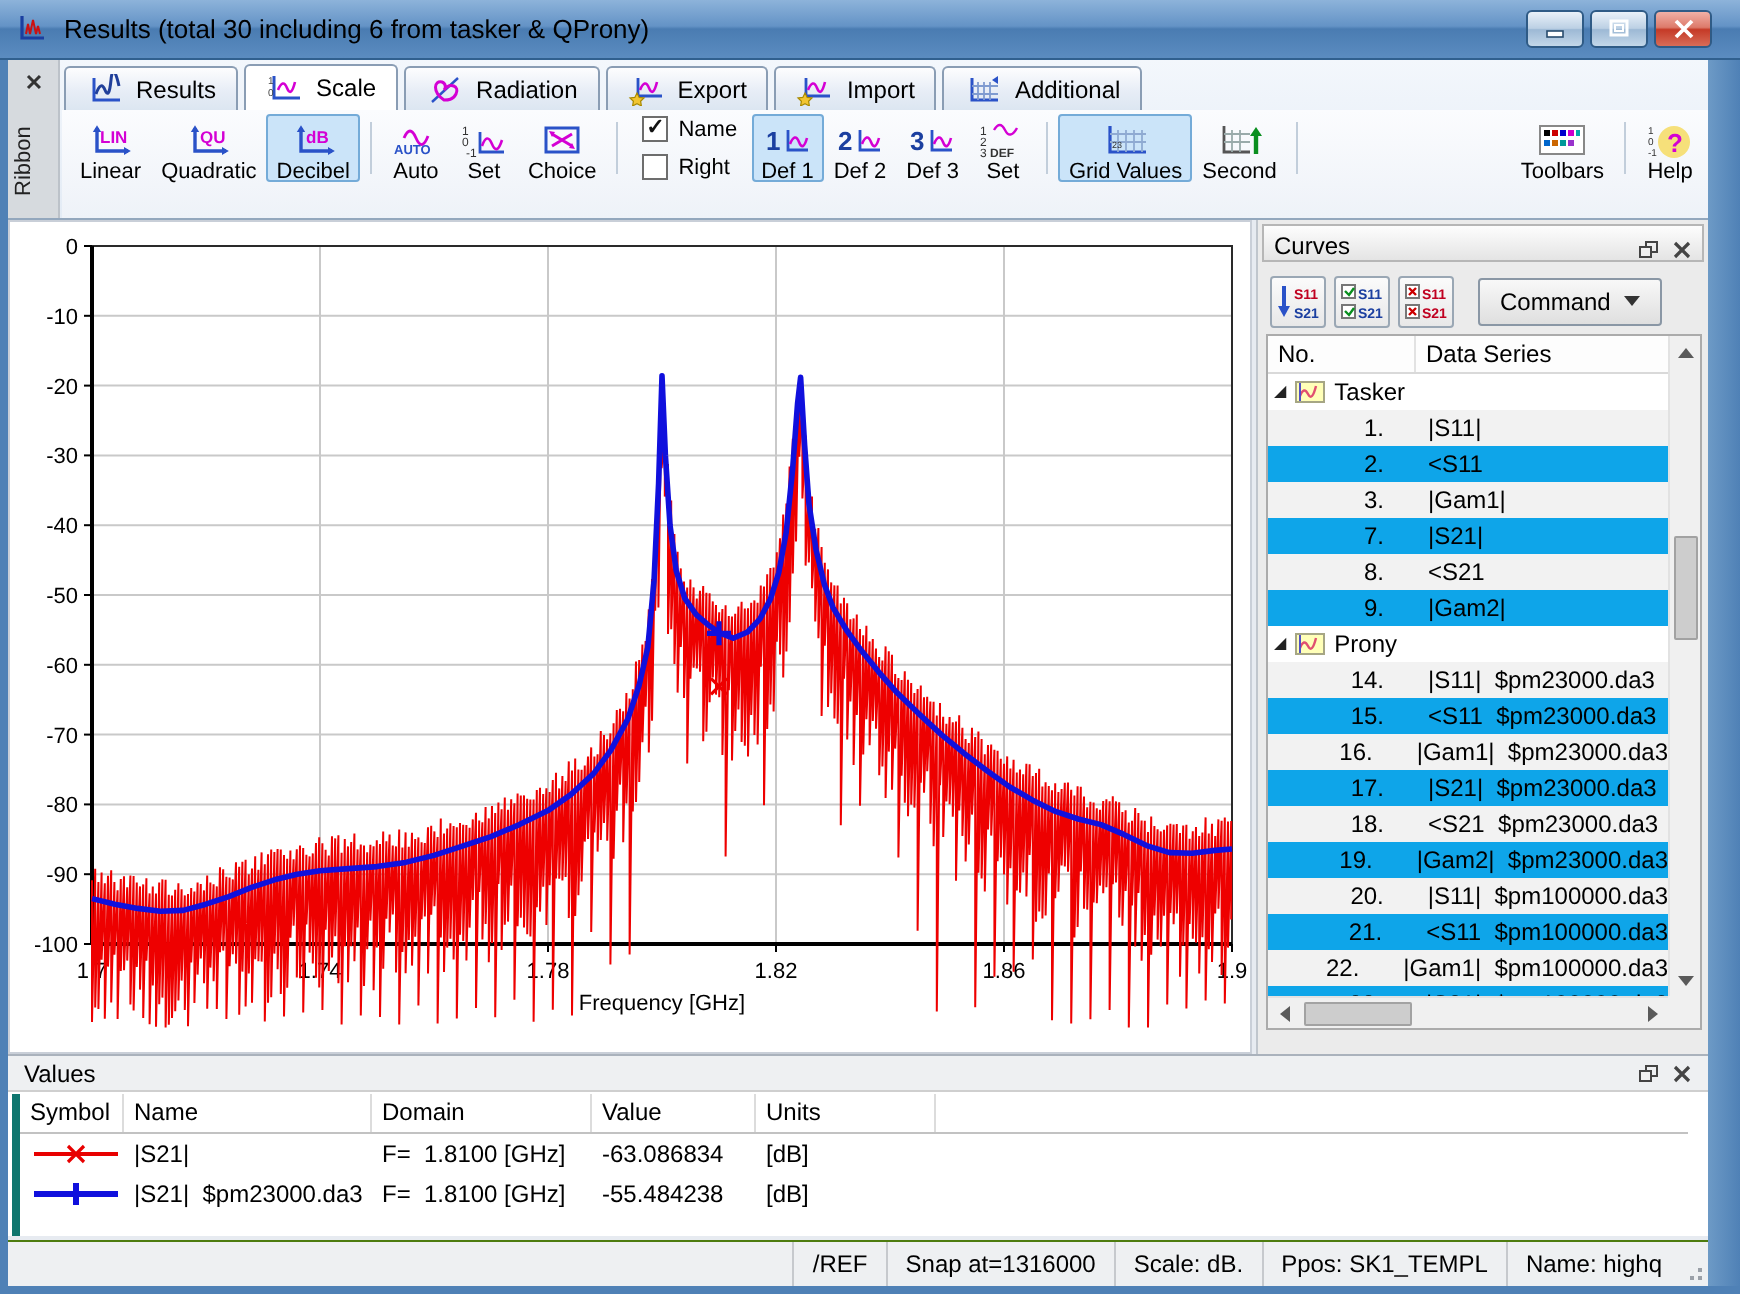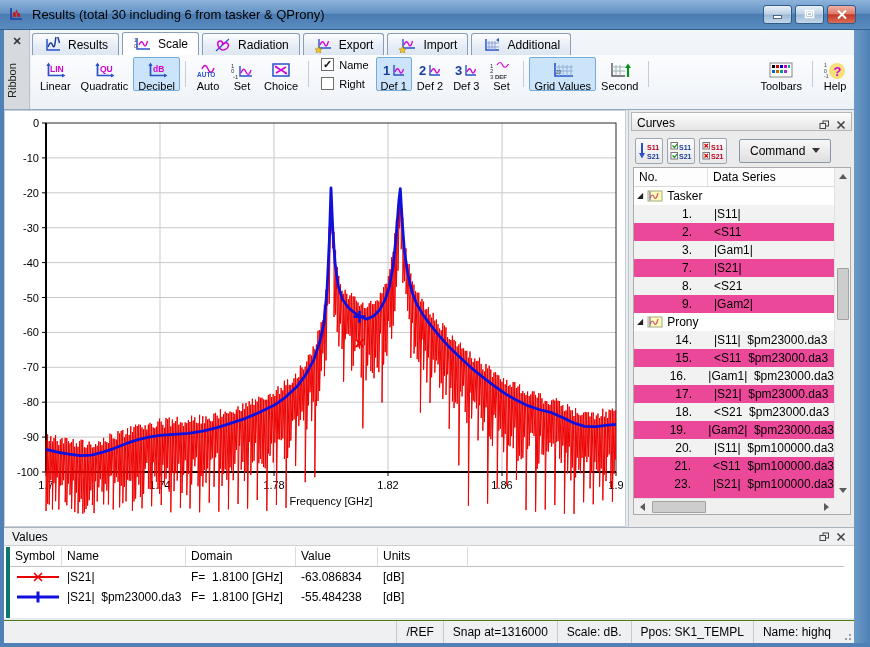--- a/index.html
+++ b/index.html
@@ -53,21 +53,21 @@
   .curves{position:absolute;left:624px;top:80px;width:226px;height:417px;background:#ebebeb;border-left:1px solid #c0c6cd;}
   .ptitle{position:absolute;left:2px;right:2px;top:2px;height:19px;border:1px solid #b6b6b6;
     background:linear-gradient(180deg,#fdfdfd,#e4e4e4);display:flex;align-items:flex-end;padding:0 5px;gap:6px;}
   .ptitle .pt-label{flex:1;}
   .ptool{position:absolute;left:6px;top:27px;height:27px;display:flex;gap:4px;align-items:center;}
   .cbtn{width:28px;height:26px;border:1px solid #9aa7b4;border-radius:2px;background:linear-gradient(180deg,#fbfbfb,#e8e8e8);
     display:flex;align-items:center;justify-content:center;}
   .cmdbtn{height:24px;border:1px solid #8a97a5;border-radius:2px;background:linear-gradient(180deg,#f8f8f8,#dfdfdf);
     display:flex;align-items:center;gap:7px;padding:0 10px;margin-left:8px;}
   .dnarrow{width:0;height:0;border-left:4px solid transparent;border-right:4px solid transparent;border-top:5px solid #333;}
-  .clist{position:absolute;left:4px;top:57px;width:218px;height:348px;background:#ec4899;border:1px solid #ababab;text-decoration:underline;}
+  .clist{position:absolute;left:4px;top:57px;width:218px;height:348px;background:#0ea5e9;border:1px solid #ababab;text-decoration:underline;}
   .crows{position:absolute;left:0;top:0;right:16px;bottom:16px;overflow:hidden;}
   .chead{display:flex;height:19px;border-bottom:1px solid #d9d9d9;background:#fdfdfd;}
   .chead span{padding:2px 5px;}
   .chead .h-no{width:74px;border-right:1px solid #e2e2e2;}
   .crow{display:flex;height:18px;line-height:18px;align-items:center;}
   .crow.alt{background:#f2f2f2;}
   .cno{width:74px;text-align:right;padding-right:16px;}
   .cseries{padding-left:6px;white-space:pre;}
   .crow.group{padding-left:3px;gap:4px;background:#fff;}
   .tri{font-size:8px;color:#222;line-height:10px;}
@@ -580,20 +580,24 @@
               <span class="cseries">|Gam2|  $pm23000.da3</span>
             </div>
             <div class="crow alt">
               <span class="cno">20.</span>
               <span class="cseries">|S11|  $pm100000.da3</span>
             </div>
             <div class="crow">
               <span class="cno">21.</span>
               <span class="cseries">&lt;S11  $pm100000.da3</span>
             </div>
+            <div class="crow alt">
+              <span class="cno">22.</span>
+              <span class="cseries">|Gam1|  $pm100000.da3</span>
+            </div>
             <div class="crow">
               <span class="cno">23.</span>
               <span class="cseries">|S21|  $pm100000.da3</span>
             </div>
           </div>
         <div class="vsb">
           <span class="sbbtn" style="top:0;">
               <span class="t-up"></span>
             </span>
           <span class="vthumb" style="top:100px;height:52px;"></span>

